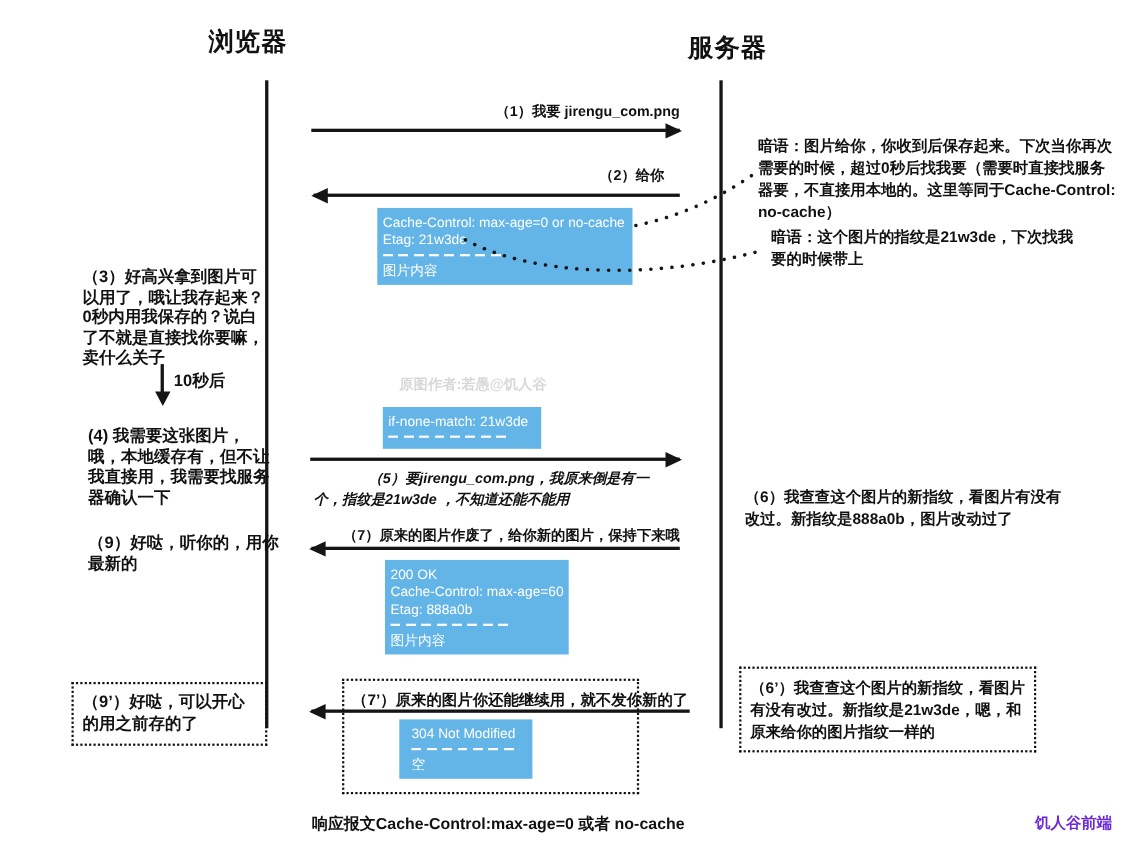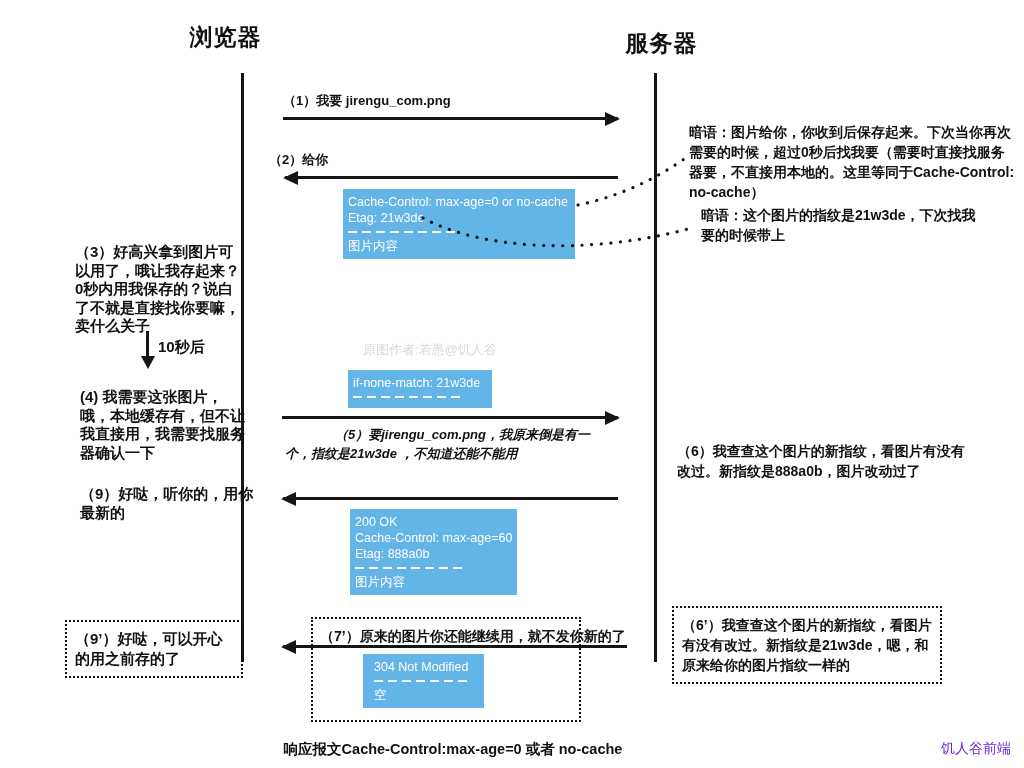--- a/index.html
+++ b/index.html
@@ -19,34 +19,34 @@
   .harrow.left::before{
     content:"";position:absolute;left:-2px;top:50%;transform:translateY(-50%);
     width:0;height:0;border-right:15px solid #151515;border-top:7px solid transparent;border-bottom:7px solid transparent;
   }
   
   .varrow{position:absolute;width:3px;background:#151515;}
   .varrow::after{
     content:"";position:absolute;bottom:-12px;left:50%;transform:translateX(-50%);
     width:0;height:0;border-top:13px solid #151515;border-left:7px solid transparent;border-right:7px solid transparent;
   }
-  .msg-label{position:absolute;font-size:13px;font-weight:700;text-align:left;line-height:19px;}
+  .msg-label{position:absolute;font-size:13px;font-weight:700;text-align:right;line-height:19px;}
   .note{position:absolute;font-size:15px;font-weight:700;line-height:18.5px;}
   .hint{position:absolute;font-size:14px;font-weight:700;line-height:20px;}
   .packet{
     position:absolute;background:#64B5E7;color:#ffffff;
     font-size:12.5px;line-height:16px;padding:5px;z-index:2;font-weight:400;
   }
   .packet .divider{
     height:2px;margin:5px 0;
     background:repeating-linear-gradient(90deg,#fff 0 9px,transparent 9px 14px);
   }
   .dotted-box{position:absolute;border:2px dotted #111;z-index:1;}
   .dotted-note{font-size:14px;font-weight:700;line-height:20px;padding:7px 8px;}
-  .watermark{position:absolute;font-weight:400;}
+  .watermark{position:absolute;font-weight:700;}
   .curves{position:absolute;left:0;top:0;z-index:5;pointer-events:none;}
   .footer-note{position:absolute;font-size:14.5px;font-weight:700;text-align:center;}
 </style>
 </head>
 <body>
 
 <div class="canvas">
 
   <div class="abs actor-title" style="left:158px;top:22px;width:135px;">浏览器</div>
   <div class="abs actor-title" style="left:594px;top:28px;width:135px;">服务器</div>
@@ -85,20 +85,21 @@
   <div class="note" style="left:80px;top:388px;width:165px;">(4) 我需要这张图片，哦，本地缓存有，但不让我直接用，我需要找服务器确认一下</div>
 
   <div class="harrow right" style="left:282px;top:416px;width:336px;"></div>
   <div class="abs" style="left:285px;top:425px;font-size:13px;font-weight:700;line-height:19px;font-style:italic;">
     <div style="padding-left:50px;">（5）要jirengu_com.png，我原来倒是有一</div>
     <div>个，指纹是21w3de ，不知道还能不能用</div>
   </div>
 
   <div class="hint" style="left:677px;top:441px;width:300px;">（6）我查查这个图片的新指纹，看图片有没有改过。新指纹是888a0b，图片改动过了</div>
 
+  <div class="msg-label" style="left:283px;top:477px;width:335px;">（7）原来的图片作废了，给你新的图片，保持下来哦</div>
   <div class="harrow left" style="left:283px;top:497px;width:335px;"></div>
 
   <div class="note" style="left:80px;top:485px;width:175px;">（9）好哒，听你的，用你最新的</div>
 
   <div class="packet" style="left:350px;top:509px;width:157px;">
     <div>200 OK</div>
     <div style="white-space:nowrap;">Cache-Control: max-age=60</div>
     <div>Etag: 888a0b</div>
     <div class="divider" style="width:110px;"></div>
     <div>图片内容</div>

